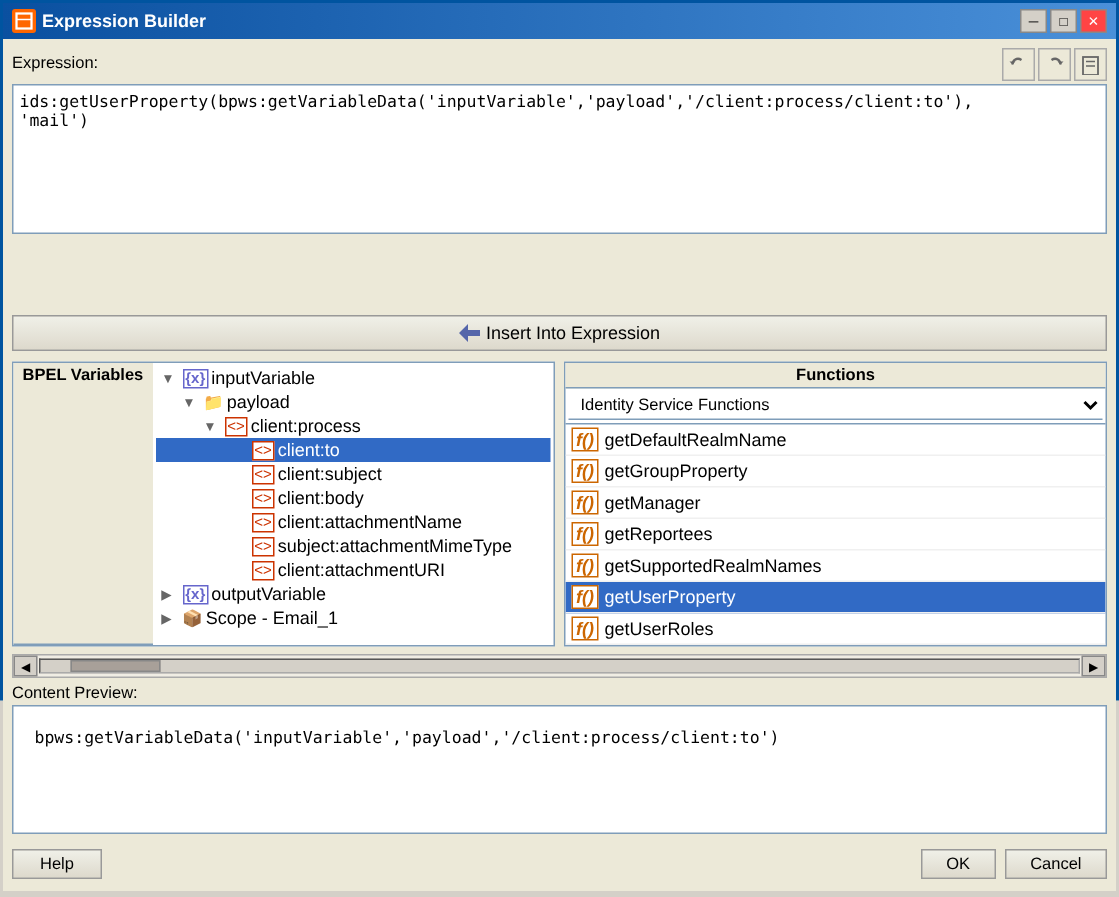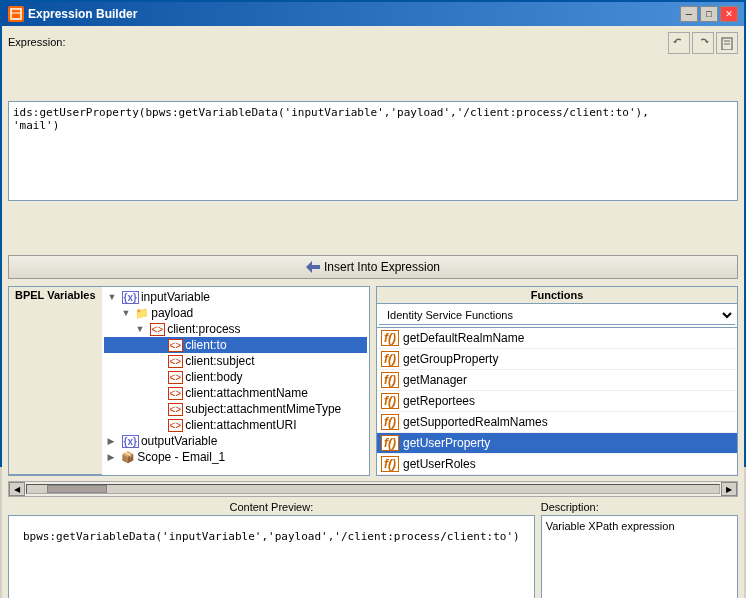--- a/index.html
+++ b/index.html
@@ -79,21 +79,20 @@
 
     .section-label {
       font-size: 11px;
       color: #000;
       margin-bottom: 2px;
     }
 
     .expression-section {
       display: flex;
       flex-direction: column;
-      gap: 45px;
     }
 
     .expression-header {
       display: flex;
       align-items: center;
       justify-content: space-between;
       margin-bottom: 2px;
     }
 
     .toolbar-icons {
@@ -221,21 +220,20 @@
     .bottom-section {
       display: flex;
       gap: 6px;
       height: 100px;
     }
 
     .preview-panel {
       flex: 1;
       display: flex;
       flex-direction: column;
-      text-align: center;
     }
 
     .preview-box {
       flex: 1;
       border: 1px solid #7f9db9;
       background: white;
       padding: 14px;
       font-size: 11px;
       font-family: monospace;
       overflow: auto;
@@ -501,24 +499,20 @@
       <div style="width:16px; height:14px; background:#d4d0c8; border:1px solid #888; display:flex; align-items:center; justify-content:center; font-size:8px; cursor:pointer; flex-shrink:0;">▶</div>
     </div>
 
     <div class="bottom-section">
 
       <div class="preview-panel">
         <span class="section-label">Content Preview:</span>
         <div class="preview-box">bpws:getVariableData('inputVariable','payload','/client:process/client:to')</div>
       </div>
 
-      <div class="desc-panel">
-        <span class="section-label">Description:</span>
-        <div class="desc-box">Variable XPath expression</div>
-      </div>
 
     </div>
 
     <div class="footer-row">
       <div class="footer-left">
         <button class="footer-btn">Help</button>
       </div>
       <div class="footer-right">
         <button class="footer-btn ok">OK</button>
         <button class="footer-btn">Cancel</button>

